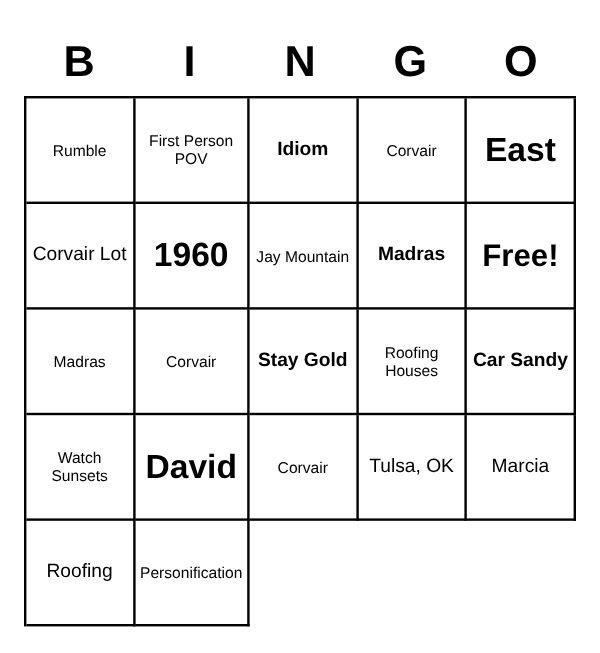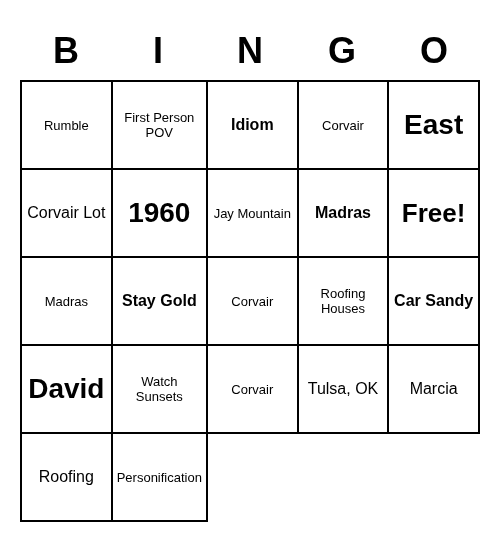--- a/index.html
+++ b/index.html
@@ -69,25 +69,25 @@
       <div class="bingo-cell small">First Person POV</div>
       <div class="bingo-cell large">Idiom</div>
       <div class="bingo-cell small">Corvair</div>
       <div class="bingo-cell xlarge">East</div>
       <div class="bingo-cell medium">Corvair Lot</div>
       <div class="bingo-cell xlarge">1960</div>
       <div class="bingo-cell small">Jay Mountain</div>
       <div class="bingo-cell large">Madras</div>
       <div class="bingo-cell free">Free!</div>
       <div class="bingo-cell small">Madras</div>
+      <div class="bingo-cell small">Corvair</div>
       <div class="bingo-cell large">Stay Gold</div>
-      <div class="bingo-cell small">Corvair</div>
       <div class="bingo-cell small">Roofing Houses</div>
       <div class="bingo-cell large">Car Sandy</div>
+      <div class="bingo-cell small">Watch Sunsets</div>
       <div class="bingo-cell xlarge">David</div>
-      <div class="bingo-cell small">Watch Sunsets</div>
       <div class="bingo-cell small">Corvair</div>
       <div class="bingo-cell medium">Tulsa, OK</div>
       <div class="bingo-cell medium">Marcia</div>
       <div class="bingo-cell medium">Roofing</div>
       <div class="bingo-cell small">Personification</div>
     </div>
 </div>
 
 </body></html>

